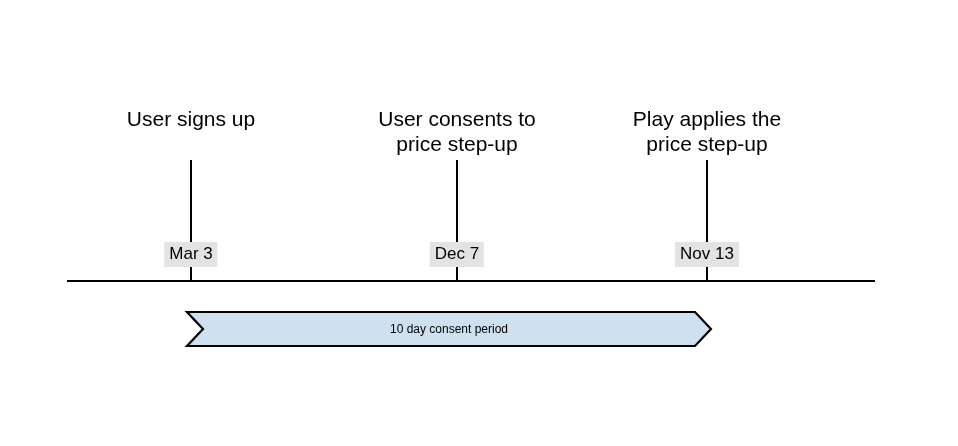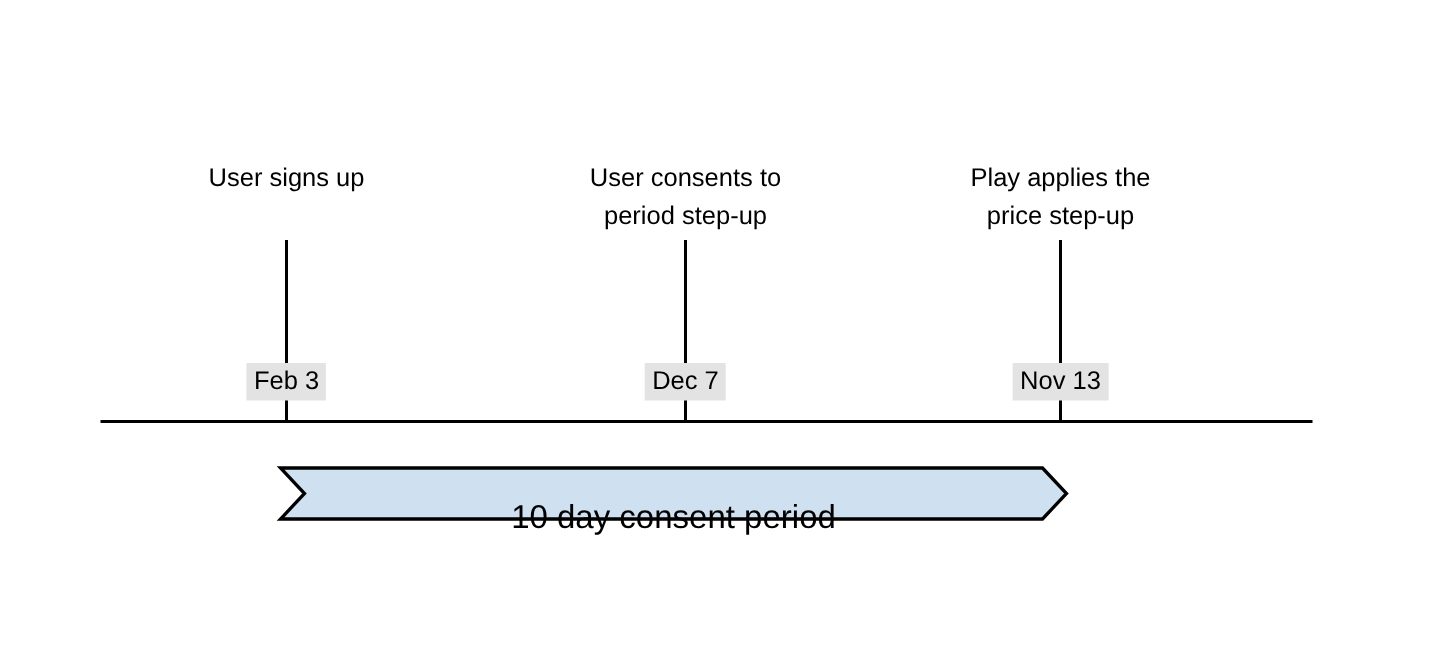--- a/index.html
+++ b/index.html
@@ -31,21 +31,21 @@
     position: absolute;
     top: 0;
     width: 0;
     height: 0;
   }
   .event-caption {
     position: absolute;
     transform: translateX(-50%);
     white-space: pre;
     text-align: center;
-    font-size: 17px;
+    font-size: 21px;
     line-height: 25px;
     color: #000000;
     top: 106px;
     left: 0;
   }
   .event-stem {
     position: absolute;
     left: -1px;
     width: 0;
     border-left: 2px solid #000000;
@@ -77,48 +77,48 @@
   }
   .period-banner svg {
     display: block;
     width: 524px;
     height: 34px;
     overflow: visible;
   }
   .period-label {
     position: absolute;
     left: 0;
-    top: 16px;
+    top: 0;
     width: 524px;
     height: 34px;
     display: flex;
     align-items: center;
     justify-content: center;
-    font-size: 22px;
+    font-size: 12px;
     color: #000000;
     white-space: pre;
     pointer-events: none;
   }
 </style>
 </head>
 <body>
 
 <div id="canvas">
 
   <div class="axis-line"></div>
 
   <div class="event" style="left:191px;">
     <div class="event-caption">User signs up</div>
     <div class="event-stem stem-a"></div>
-    <div class="event-date">Feb 3</div>
+    <div class="event-date">Mar 3</div>
   </div>
 
   <div class="event" style="left:457px;">
     <div class="event-caption">User consents to
-period step-up</div>
+price step-up</div>
     <div class="event-stem stem-b"></div>
     <div class="event-date">Dec 7</div>
   </div>
 
   <div class="event" style="left:707px;">
     <div class="event-caption">Play applies the
 price step-up</div>
     <div class="event-stem stem-b"></div>
     <div class="event-date">Nov 13</div>
   </div>

